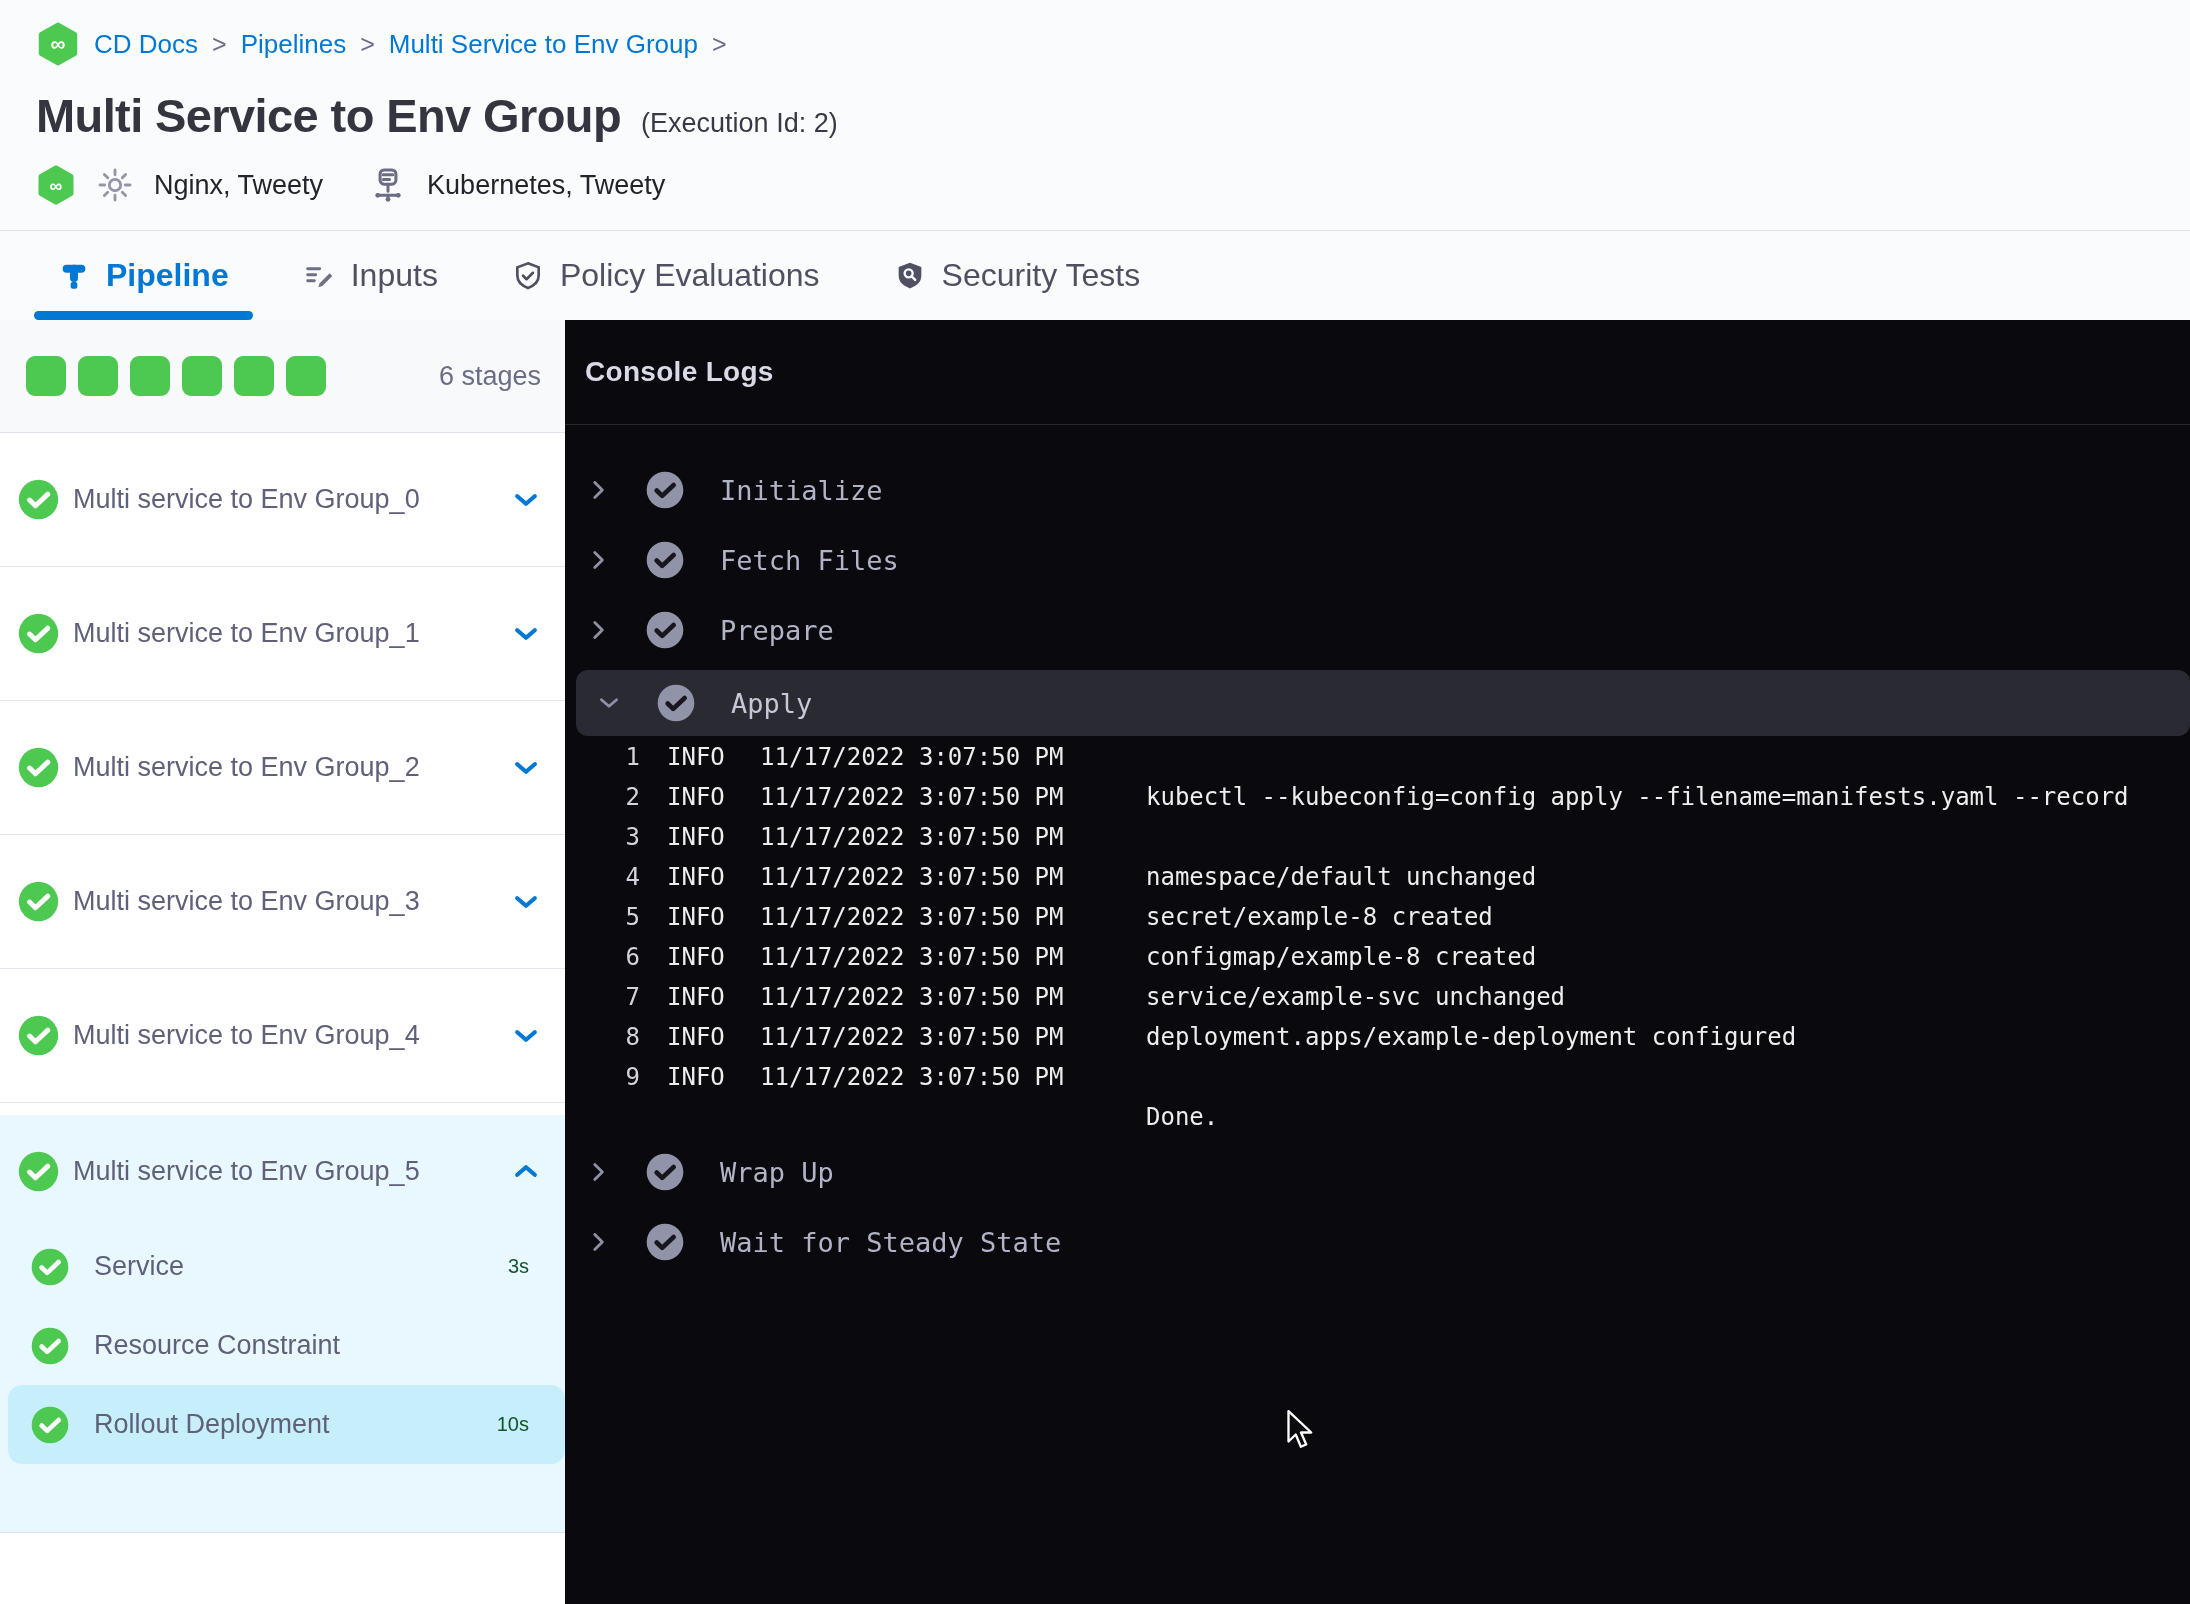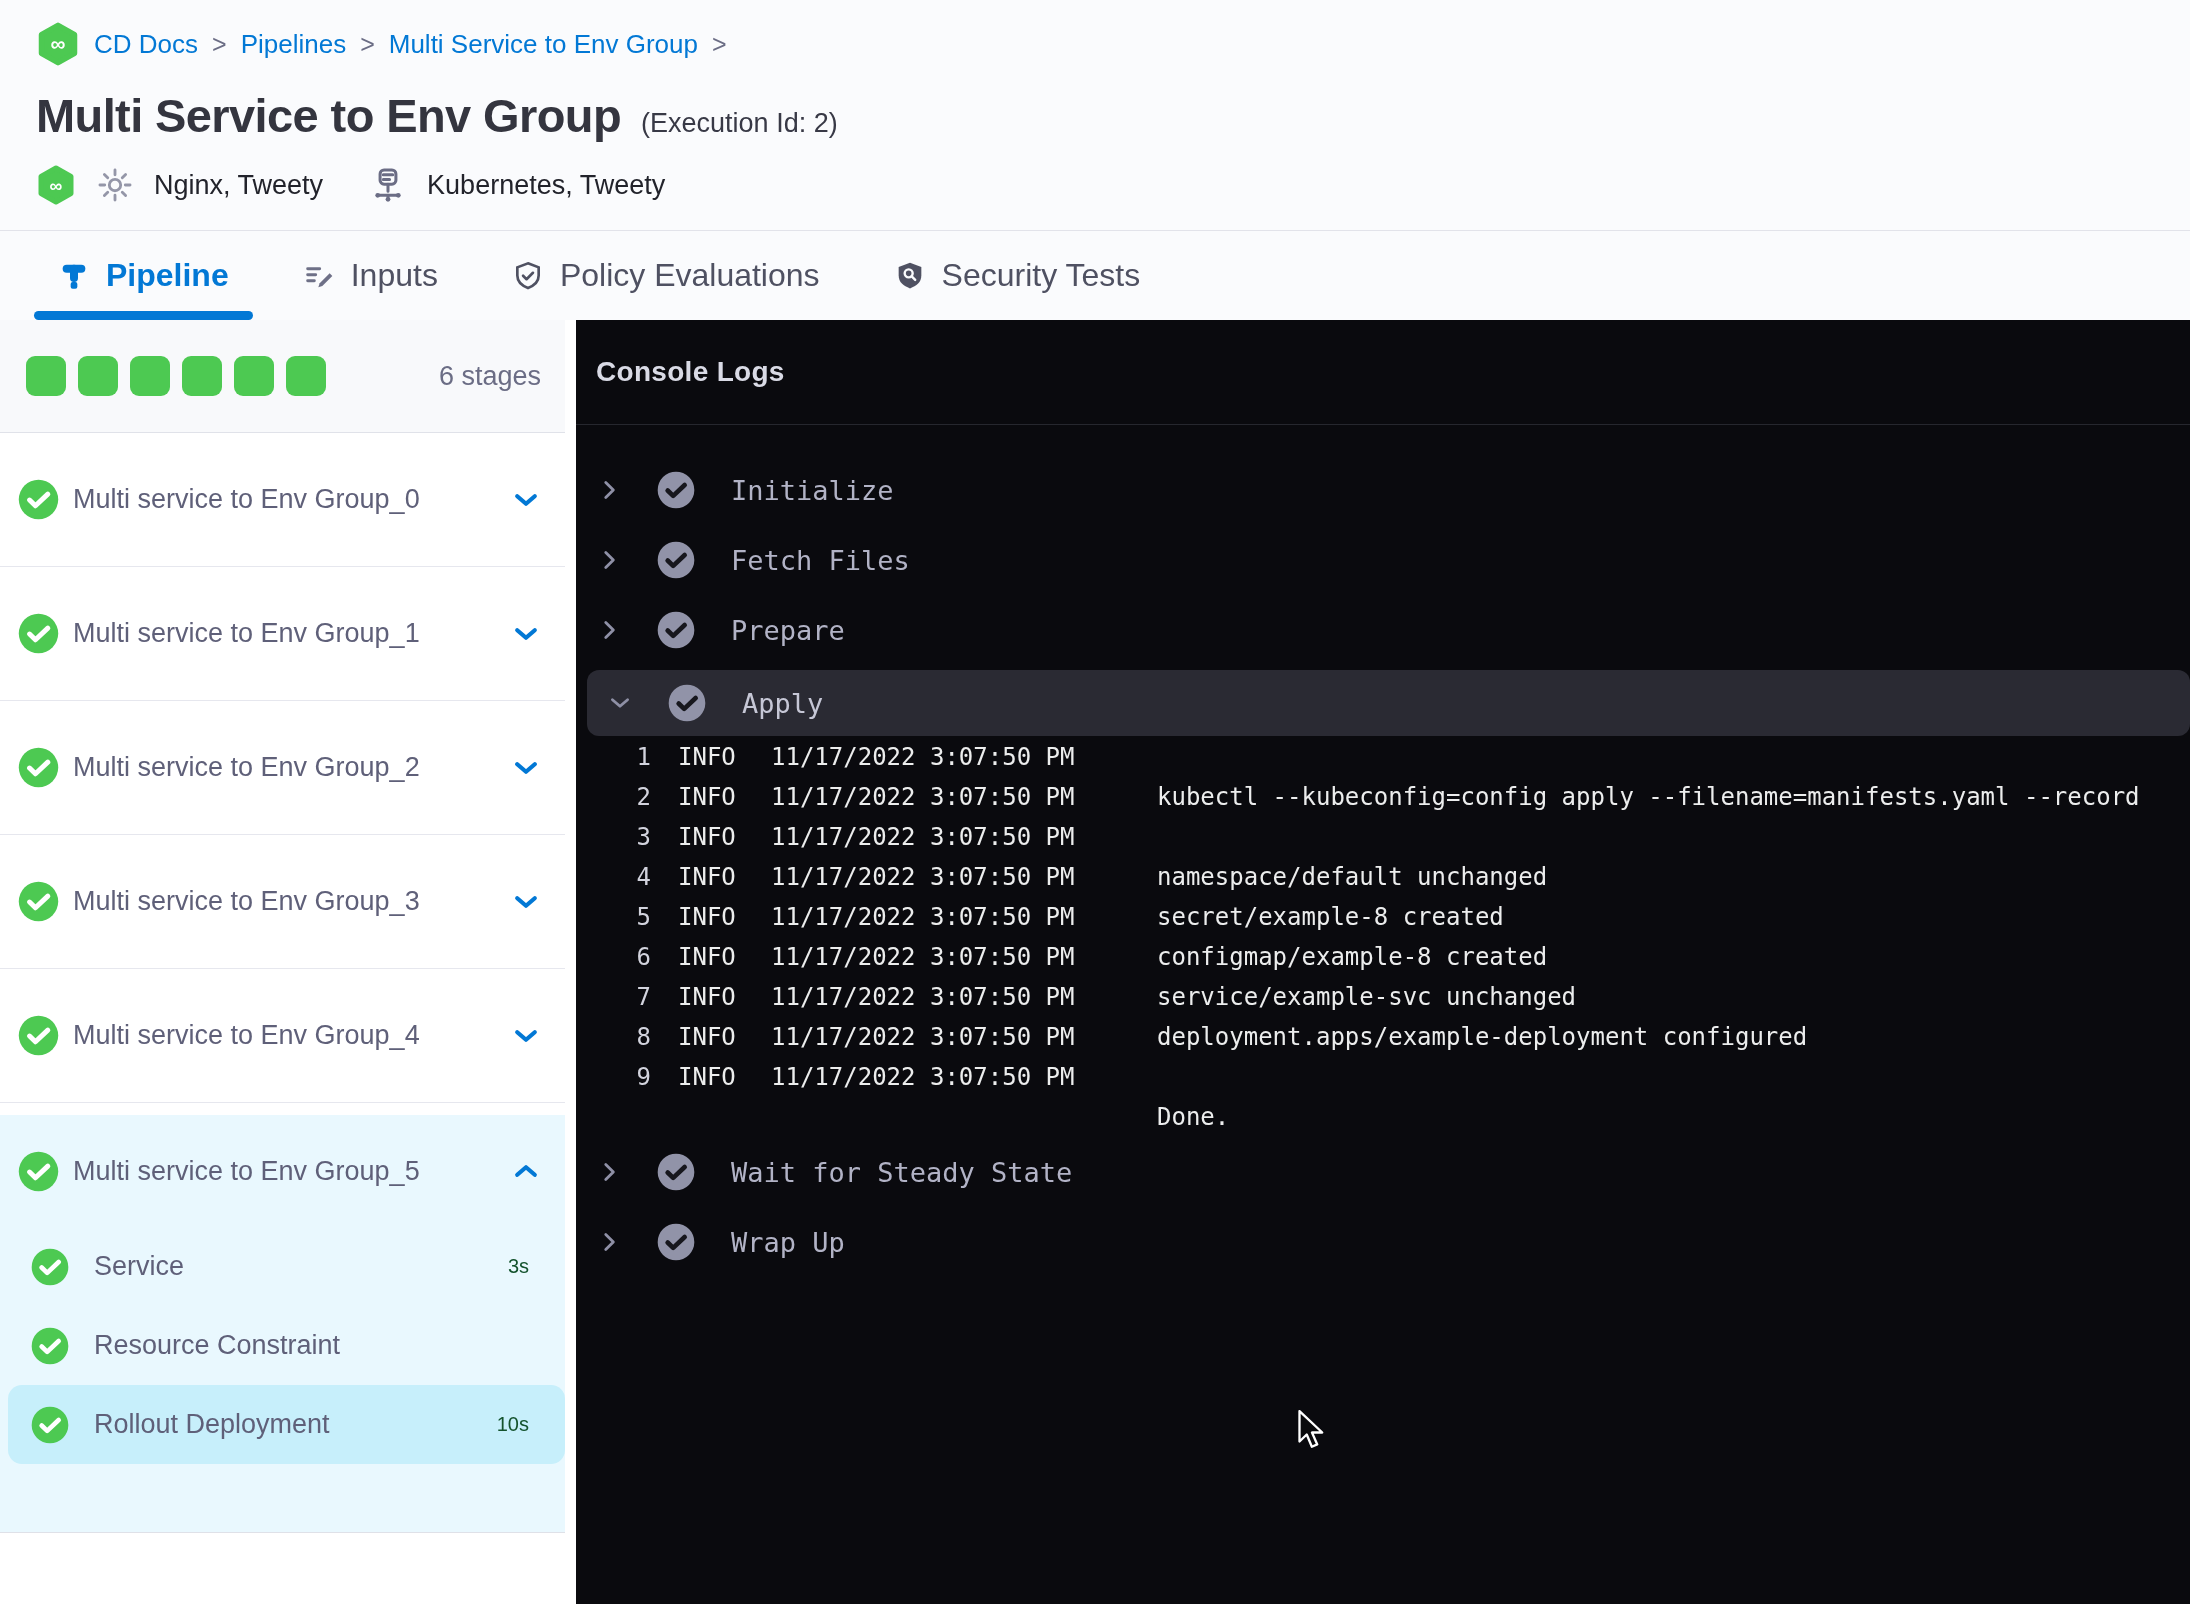--- a/index.html
+++ b/index.html
@@ -27,21 +27,21 @@
           border-top:1px solid #e2e3ea; display:flex; align-items:stretch; padding-left:34px; gap:26px; }
   .tab { position:relative; display:flex; align-items:center; gap:16px; padding:0 24px;
          font-family:"Liberation Sans", sans-serif; font-size:32px; font-weight:500; color:#4f5162;
          background:none; border:none; cursor:pointer; }
   .tab .tab-icon { width:32px; height:32px; }
   .tab.active { color:var(--accent); font-weight:700; }
   .tab.active::after { content:""; position:absolute; left:0; right:0; bottom:0; height:9px;
                        border-radius:6px; background:var(--accent); }
 
   
-  .content { position:absolute; top:320px; left:0; right:0; bottom:0; display:flex;gap:11px; }
+  .content { position:absolute; top:320px; left:0; right:0; bottom:0; display:flex; }
 
   
   .sidebar { width:565px; flex:0 0 565px; background:#ffffff; display:flex; flex-direction:column; }
   .stages-summary { height:113px; background:#f8f9fb; border-bottom:1px solid #e0e2e9;
                     display:flex; align-items:center; padding:0 24px 0 26px; }
   .squares { display:flex; gap:12px; }
   .square { width:40px; height:40px; border-radius:9px; background:var(--success); }
   .stages-count { margin-left:auto; font-size:27px; color:#6b6d85; }
 
   .stage-row { height:134px; border-bottom:1px solid #e6e7ee; display:flex; align-items:center;
@@ -387,31 +387,31 @@
             </div>
           </div>
           <div class="cstep">
             <span class="cchev"><svg viewBox="0 0 24 24" width="26" height="26" fill="none" stroke="#8f90a6" stroke-width="2.6" stroke-linecap="round" stroke-linejoin="round">
                 <path d="M9 5l7 7-7 7"></path>
               </svg></span>
             <span class="ccheck"><svg viewBox="0 0 24 24" width="40" height="40">
                 <circle cx="12" cy="12" r="11" fill="#9193a8"></circle>
                 <path d="M7 12.3l3.3 3.2L17.2 9" fill="none" stroke="#17171d" stroke-width="2.8" stroke-linecap="round" stroke-linejoin="round"></path>
               </svg></span>
+            <span class="clabel">Wrap Up</span>
+          </div>
+          <div class="cstep">
+            <span class="cchev"><svg viewBox="0 0 24 24" width="26" height="26" fill="none" stroke="#8f90a6" stroke-width="2.6" stroke-linecap="round" stroke-linejoin="round">
+                <path d="M9 5l7 7-7 7"></path>
+              </svg></span>
+            <span class="ccheck"><svg viewBox="0 0 24 24" width="40" height="40">
+                <circle cx="12" cy="12" r="11" fill="#9193a8"></circle>
+                <path d="M7 12.3l3.3 3.2L17.2 9" fill="none" stroke="#17171d" stroke-width="2.8" stroke-linecap="round" stroke-linejoin="round"></path>
+              </svg></span>
             <span class="clabel">Wait for Steady State</span>
-          </div>
-          <div class="cstep">
-            <span class="cchev"><svg viewBox="0 0 24 24" width="26" height="26" fill="none" stroke="#8f90a6" stroke-width="2.6" stroke-linecap="round" stroke-linejoin="round">
-                <path d="M9 5l7 7-7 7"></path>
-              </svg></span>
-            <span class="ccheck"><svg viewBox="0 0 24 24" width="40" height="40">
-                <circle cx="12" cy="12" r="11" fill="#9193a8"></circle>
-                <path d="M7 12.3l3.3 3.2L17.2 9" fill="none" stroke="#17171d" stroke-width="2.8" stroke-linecap="round" stroke-linejoin="round"></path>
-              </svg></span>
-            <span class="clabel">Wrap Up</span>
           </div>
         </div>
       <span class="cursor">
         <svg viewBox="0 0 24 36" width="28" height="42">
           <path d="M3 1 L3 27 L9.2 21 L13.6 31.5 L18.2 29.5 L13.7 19.3 L22.5 19.3 Z" fill="#0b0b0d" stroke="#ffffff" stroke-width="2" stroke-linejoin="round"></path>
         </svg>
       </span>
     </main>
 
   </div>

